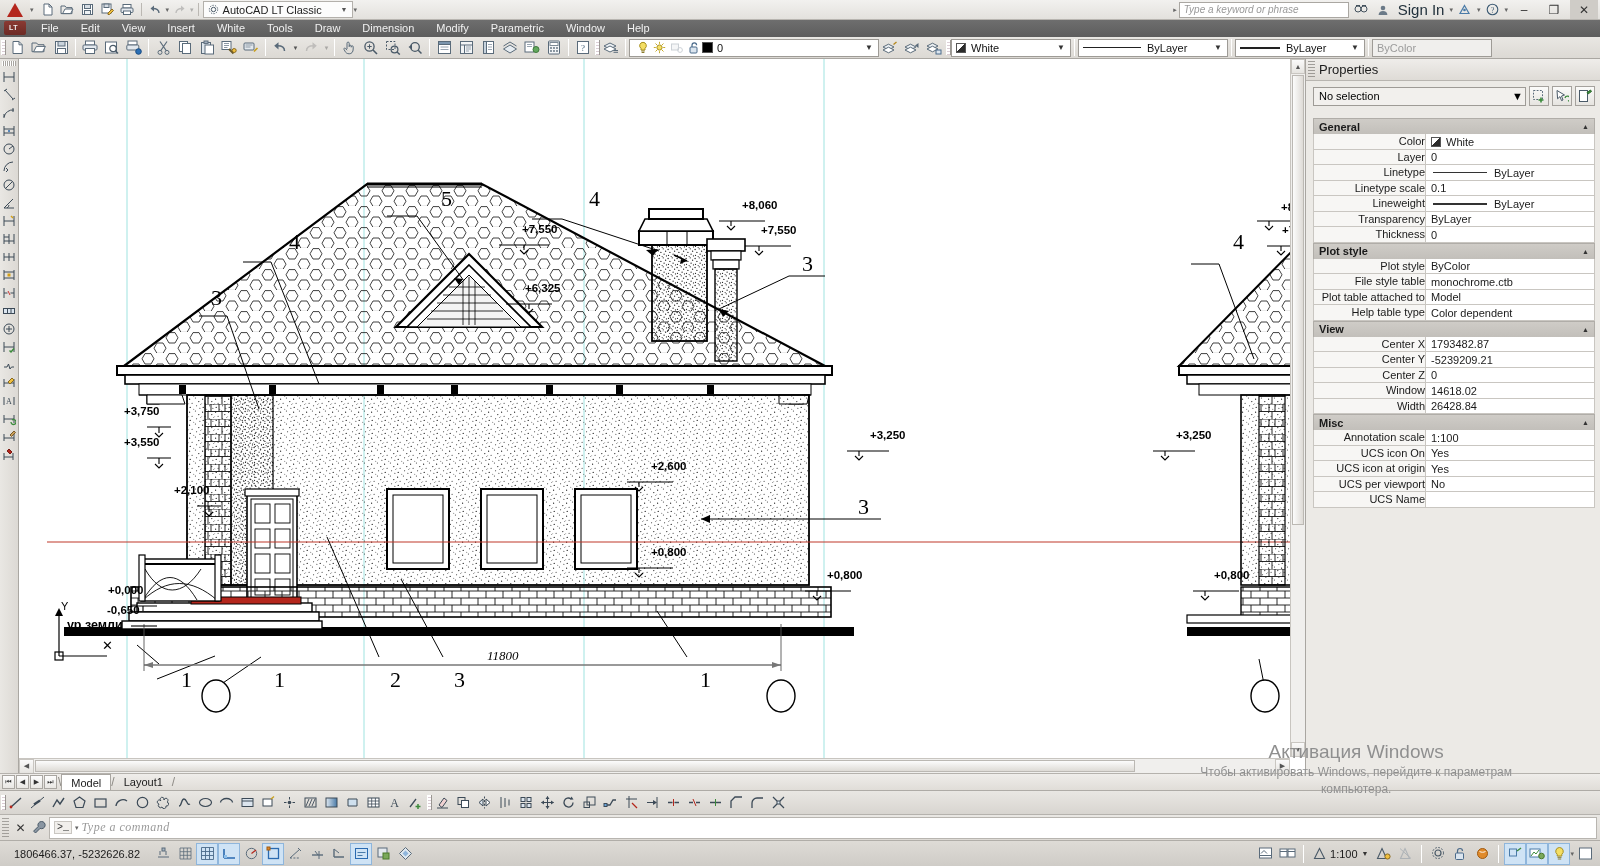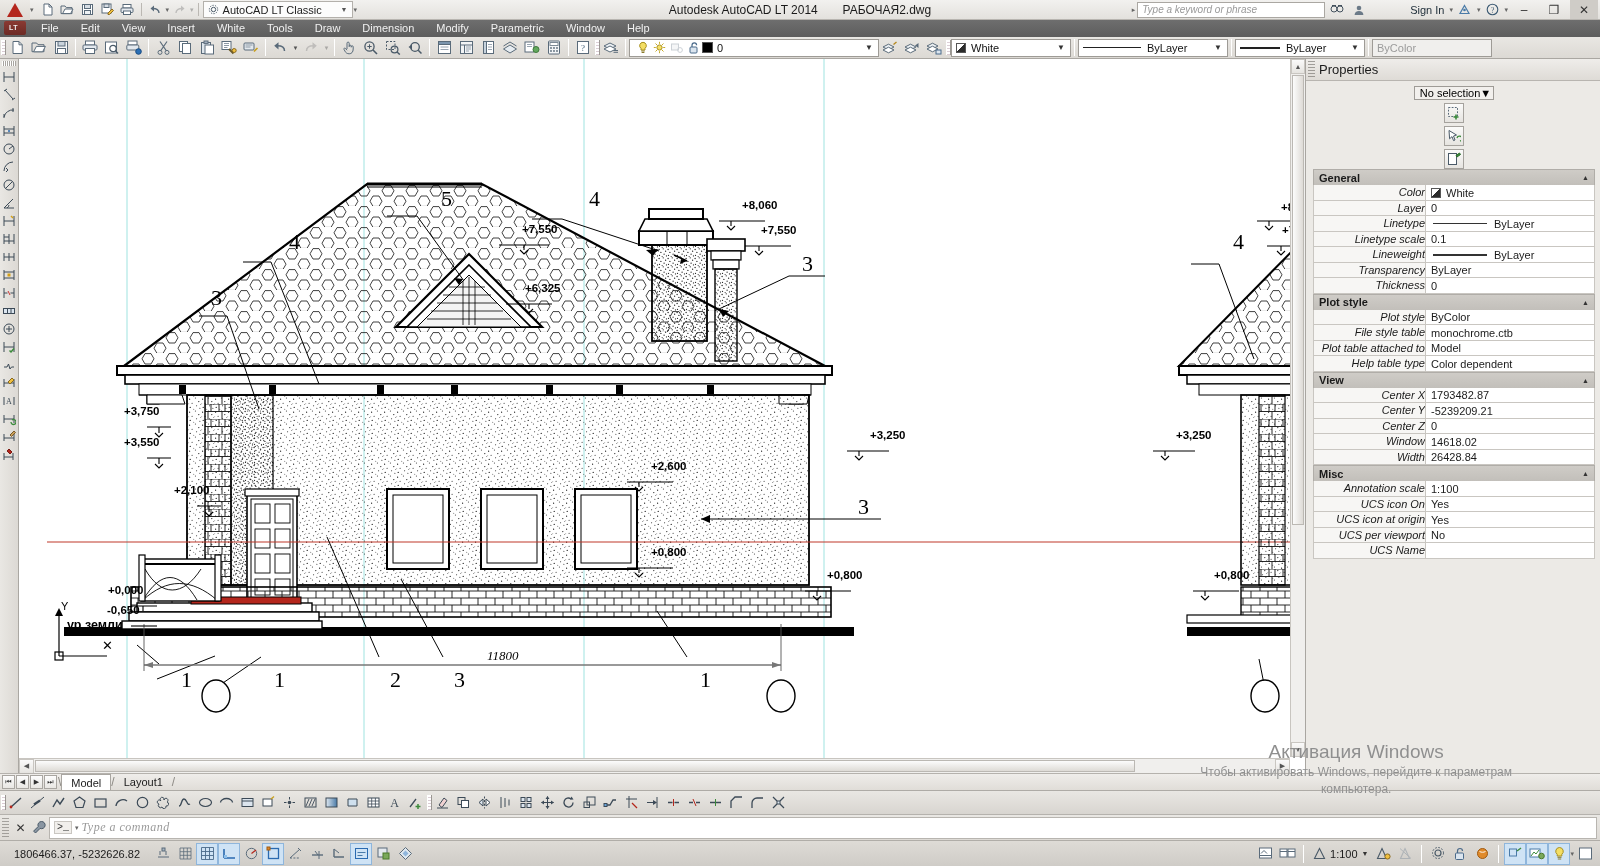--- a/index.html
+++ b/index.html
@@ -32,25 +32,25 @@
     display:flex;align-items:center;gap:4px;height:17px;padding:0 4px;
     border:1px solid #b3b0ab;background:#fcfcfc;min-width:150px;font-size:11px;color:#222;
   }
   .ws-caret { margin-left:auto;font-size:7px;color:#555; }
   .title-center {
     position:absolute;left:0;right:0;text-align:center;font-size:12px;color:#1b1b1b;
     pointer-events:none;
   }
   .title-right { margin-left:auto; display:flex; align-items:center; gap:2px; padding-right:2px;}
   .infocenter {
-    width:188px;height:16px;border:1px solid #aaa7a2;background:#fff;
+    width:170px;height:16px;border:1px solid #aaa7a2;background:#fff;
     font-size:10px;font-style:italic;color:#999;padding:1px 4px;display:flex;align-items:center;
   }
   .ic-btn{width:20px;height:17px;display:flex;align-items:center;justify-content:center;color:#44525e;font-size:11px;cursor:pointer;}
-  .signin{font-size:11px;color:#22313c;padding:0 3px;cursor:pointer;margin-left:36px;}
+  .signin{font-size:15px;color:#22313c;padding:0 3px;cursor:pointer;}
   .tiny-caret{font-size:7px;color:#666;}
   .winbtn{width:28px;height:19px;display:flex;align-items:center;justify-content:center;font-size:12px;color:#333;cursor:pointer;}
   .winbtn.close{background:#cfccc7;}
 
   
   .menubar {
     height: 17px; background: linear-gradient(#6e6e6e,#5d5d5d);
     display:flex; align-items:center; padding-left:30px; position:relative;
   }
   .menubar::before{
@@ -140,31 +140,31 @@
   .props{
     width:295px;background:#eceae6;border-left:1px solid #a9a6a1;
     display:flex;flex-direction:column;min-height:0;
   }
   .props-titlebar{
     height:22px;display:flex;align-items:center;background:linear-gradient(#efedea,#dedbd6);
     border-bottom:1px solid #b8b5b0;
   }
   .props-vgrip{width:7px;height:18px;margin:0 2px;background:repeating-linear-gradient(#6f6c67 0 1px,transparent 1px 3px);opacity:.6;}
   .props-title{font-size:13px;color:#1b1b1b;padding-left:2px;}
-  .props-head{display:flex;align-items:center;gap:3px;padding:5px 5px 0 7px;flex-direction:column;}
+  .props-head{display:flex;align-items:center;gap:3px;padding:5px 5px 12px 7px;}
   .sel-combo{flex:1;height:19px;border:1px solid #9e9b96;background:#f2f0ed;display:flex;align-items:center;padding:0 2px 0 5px;font-size:11px;}
   .ph-btn{width:20px;height:20px;border:1px solid #a5a29d;background:linear-gradient(#fbfbfa,#e6e4e0);display:flex;align-items:center;justify-content:center;cursor:pointer;}
   .props-scroll{flex:1;overflow:hidden;padding:0 5px 0 7px;text-align:right;}
   .grp-hdr{
     height:16px;background:linear-gradient(#cfccc7,#c2bfba);border:1px solid #b0ada8;border-bottom:none;
     display:flex;align-items:center;padding:0 5px;font-size:11px;font-weight:bold;color:#1a1a1a;
   }
   .grp-hdr .arrow{margin-left:auto;font-size:7px;color:#333;}
   .prow{display:flex;height:15.5px;border:1px solid #c9c6c1;border-top:none;background:#f7f6f4;font-size:11px;}
-  .pk{width:112px;padding:1px 0 0 6px;color:#1a1a1a;border-right:1px solid #c9c6c1;white-space:nowrap;overflow:hidden;font-style:italic;}
+  .pk{width:112px;padding:1px 0 0 6px;color:#1a1a1a;border-right:1px solid #c9c6c1;white-space:nowrap;overflow:hidden;}
   .pv{flex:1;padding:1px 0 0 5px;color:#1a1a1a;background:#fff;white-space:nowrap;overflow:hidden;display:flex;align-items:center;}
   .sw-white{width:10px;height:10px;background:linear-gradient(135deg,#fff 50%,#2b2b2b 50%);border:1px solid #555;margin-right:5px;flex:none;}
   .ln-samp{display:inline-block;width:54px;height:1px;background:#333;margin-right:7px;margin-left:2px;vertical-align:middle;}
   .ln-samp.w{height:2px;}
 
   
   .status-toolbar{
     height:24px;background:linear-gradient(#e9e7e3,#d8d5d0);display:flex;align-items:center;
     border-top:1px solid #aeaba6;
   }
@@ -270,25 +270,20 @@
         <svg width="11" height="11" viewBox="0 0 11 11">
             <circle cx="5.5" cy="5.5" r="2.2" fill="none" stroke="#4a5a68" stroke-width="1"></circle>
             <circle cx="5.5" cy="5.5" r="4.2" fill="none" stroke="#4a5a68" stroke-width="1" stroke-dasharray="1.3 1.3"></circle>
           </svg>
         <span>AutoCAD LT Classic</span>
         <span class="ws-caret">▼</span>
       </div>
       <div class="tiny-caret">▾</div>
     </div>
 
-    <div class="title-center">
-      <span>Autodesk AutoCAD LT 2014</span>
-      <span style="display:inline-block;width:18px"></span>
-      <span>РАБОЧАЯ2.dwg</span>
-    </div>
 
     <div class="title-right">
       <span class="tiny-caret">▸</span>
       <div class="infocenter">
         <span>Type a keyword or phrase</span>
       </div>
       <div class="ic-btn">
         <svg width="14" height="12" viewBox="0 0 14 12">
             <circle cx="4" cy="5" r="3" fill="none" stroke="#44525e"></circle>
             <circle cx="10" cy="5" r="3" fill="none" stroke="#44525e"></circle>

